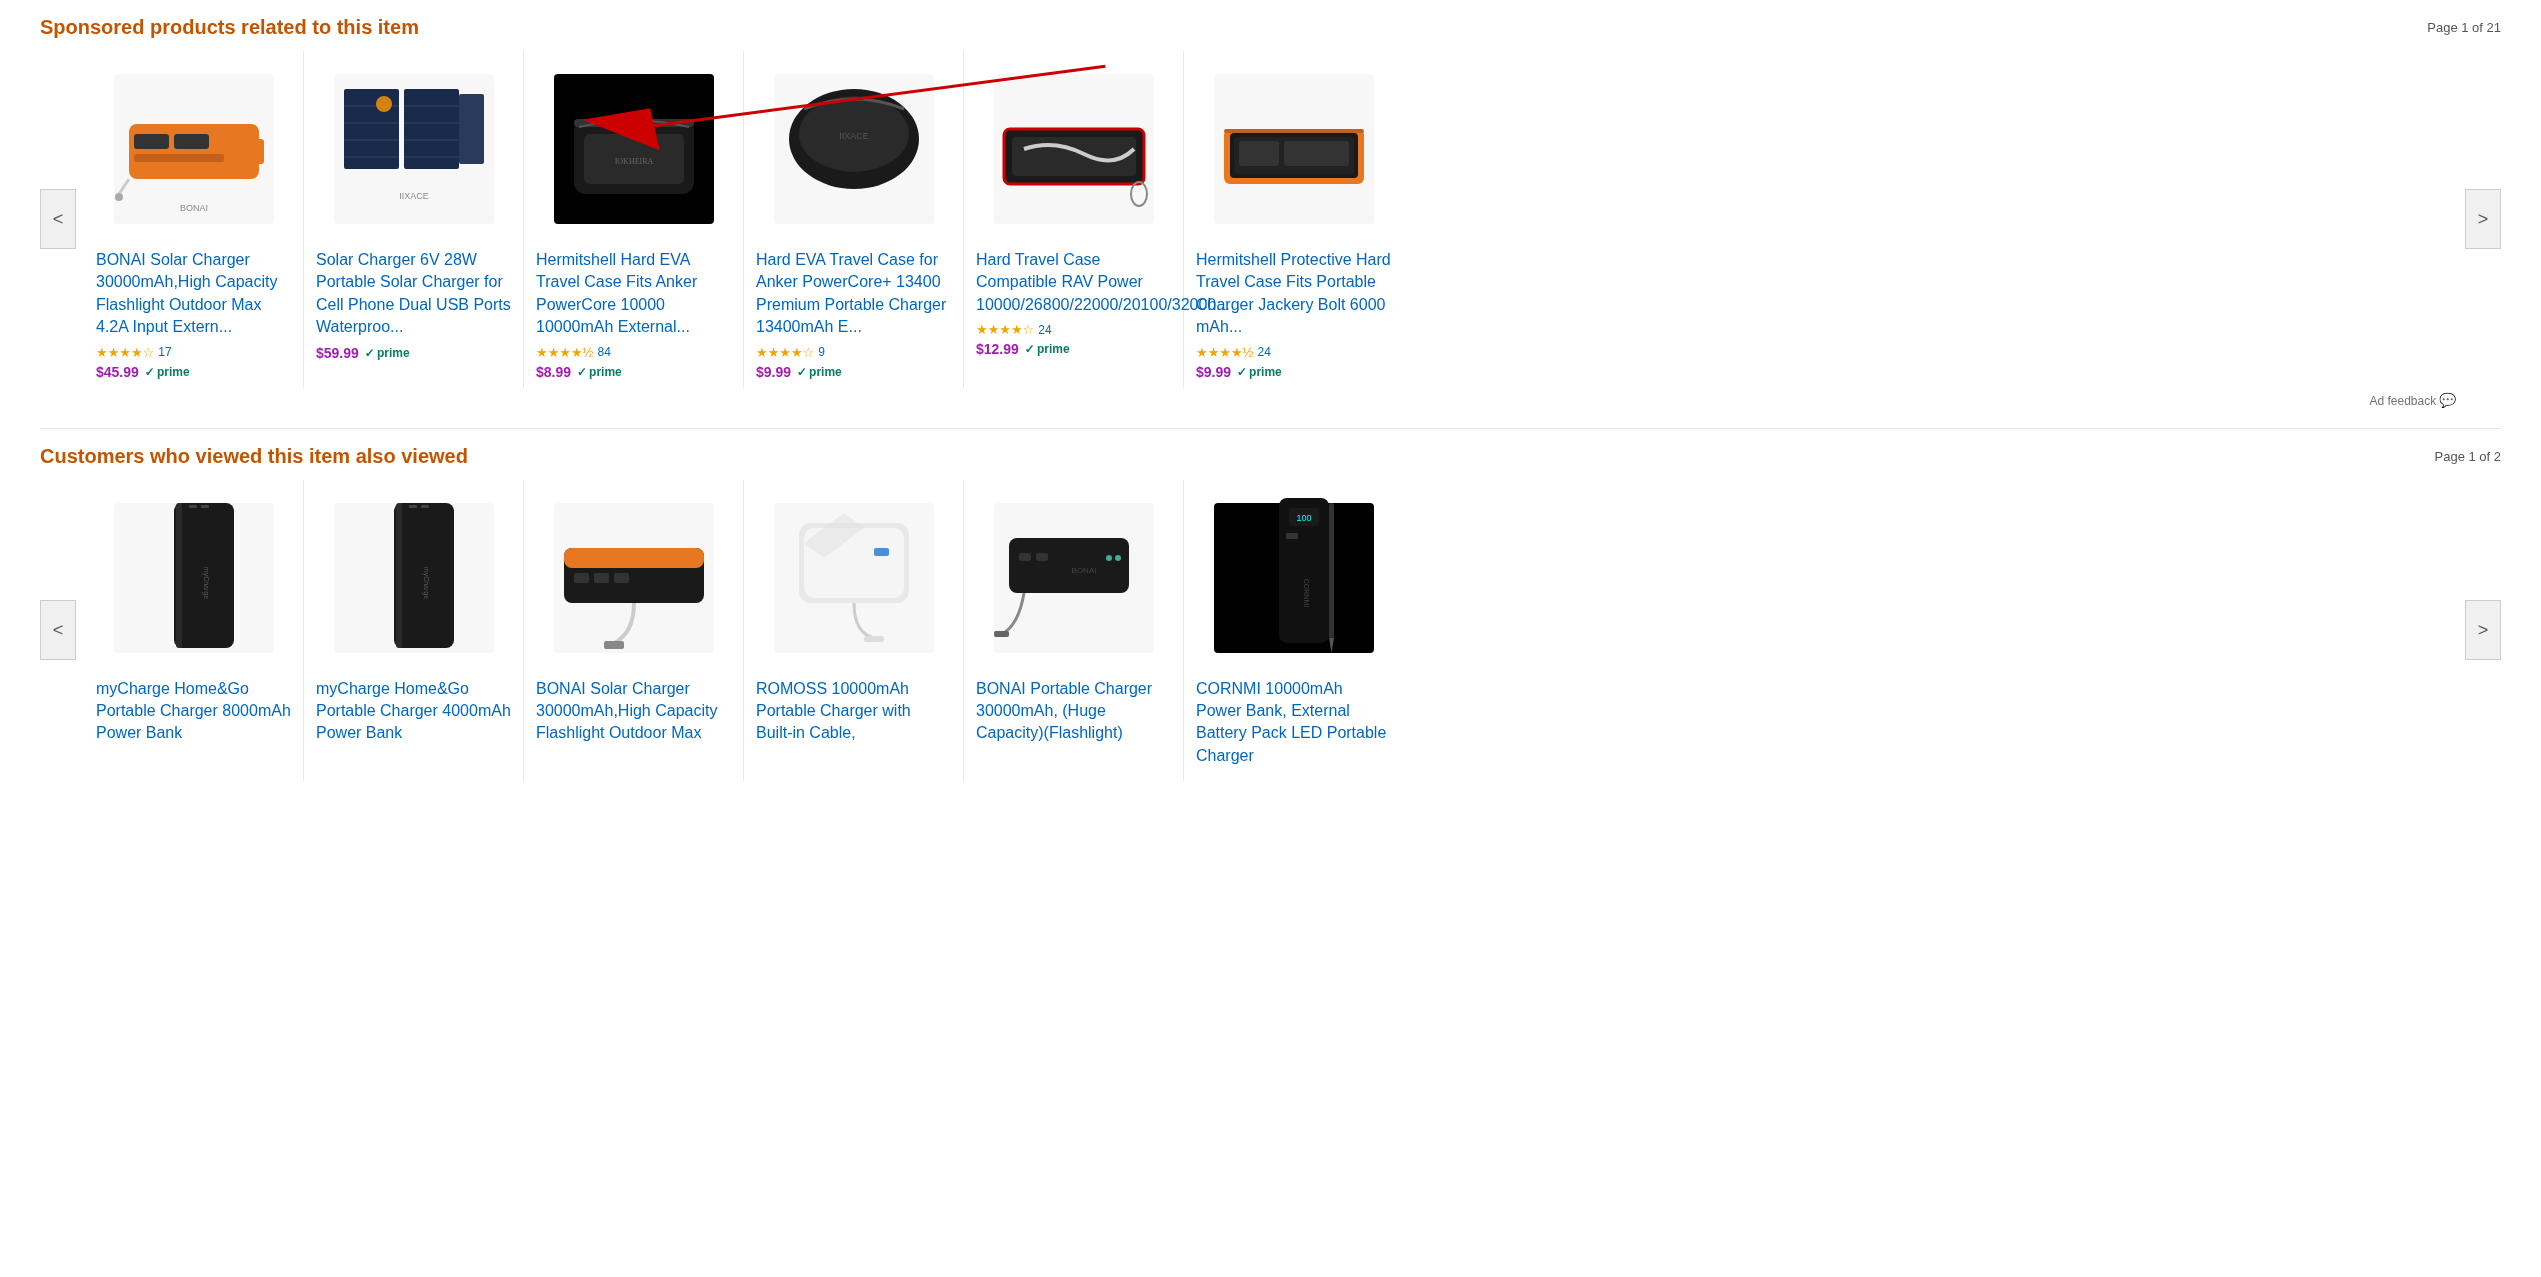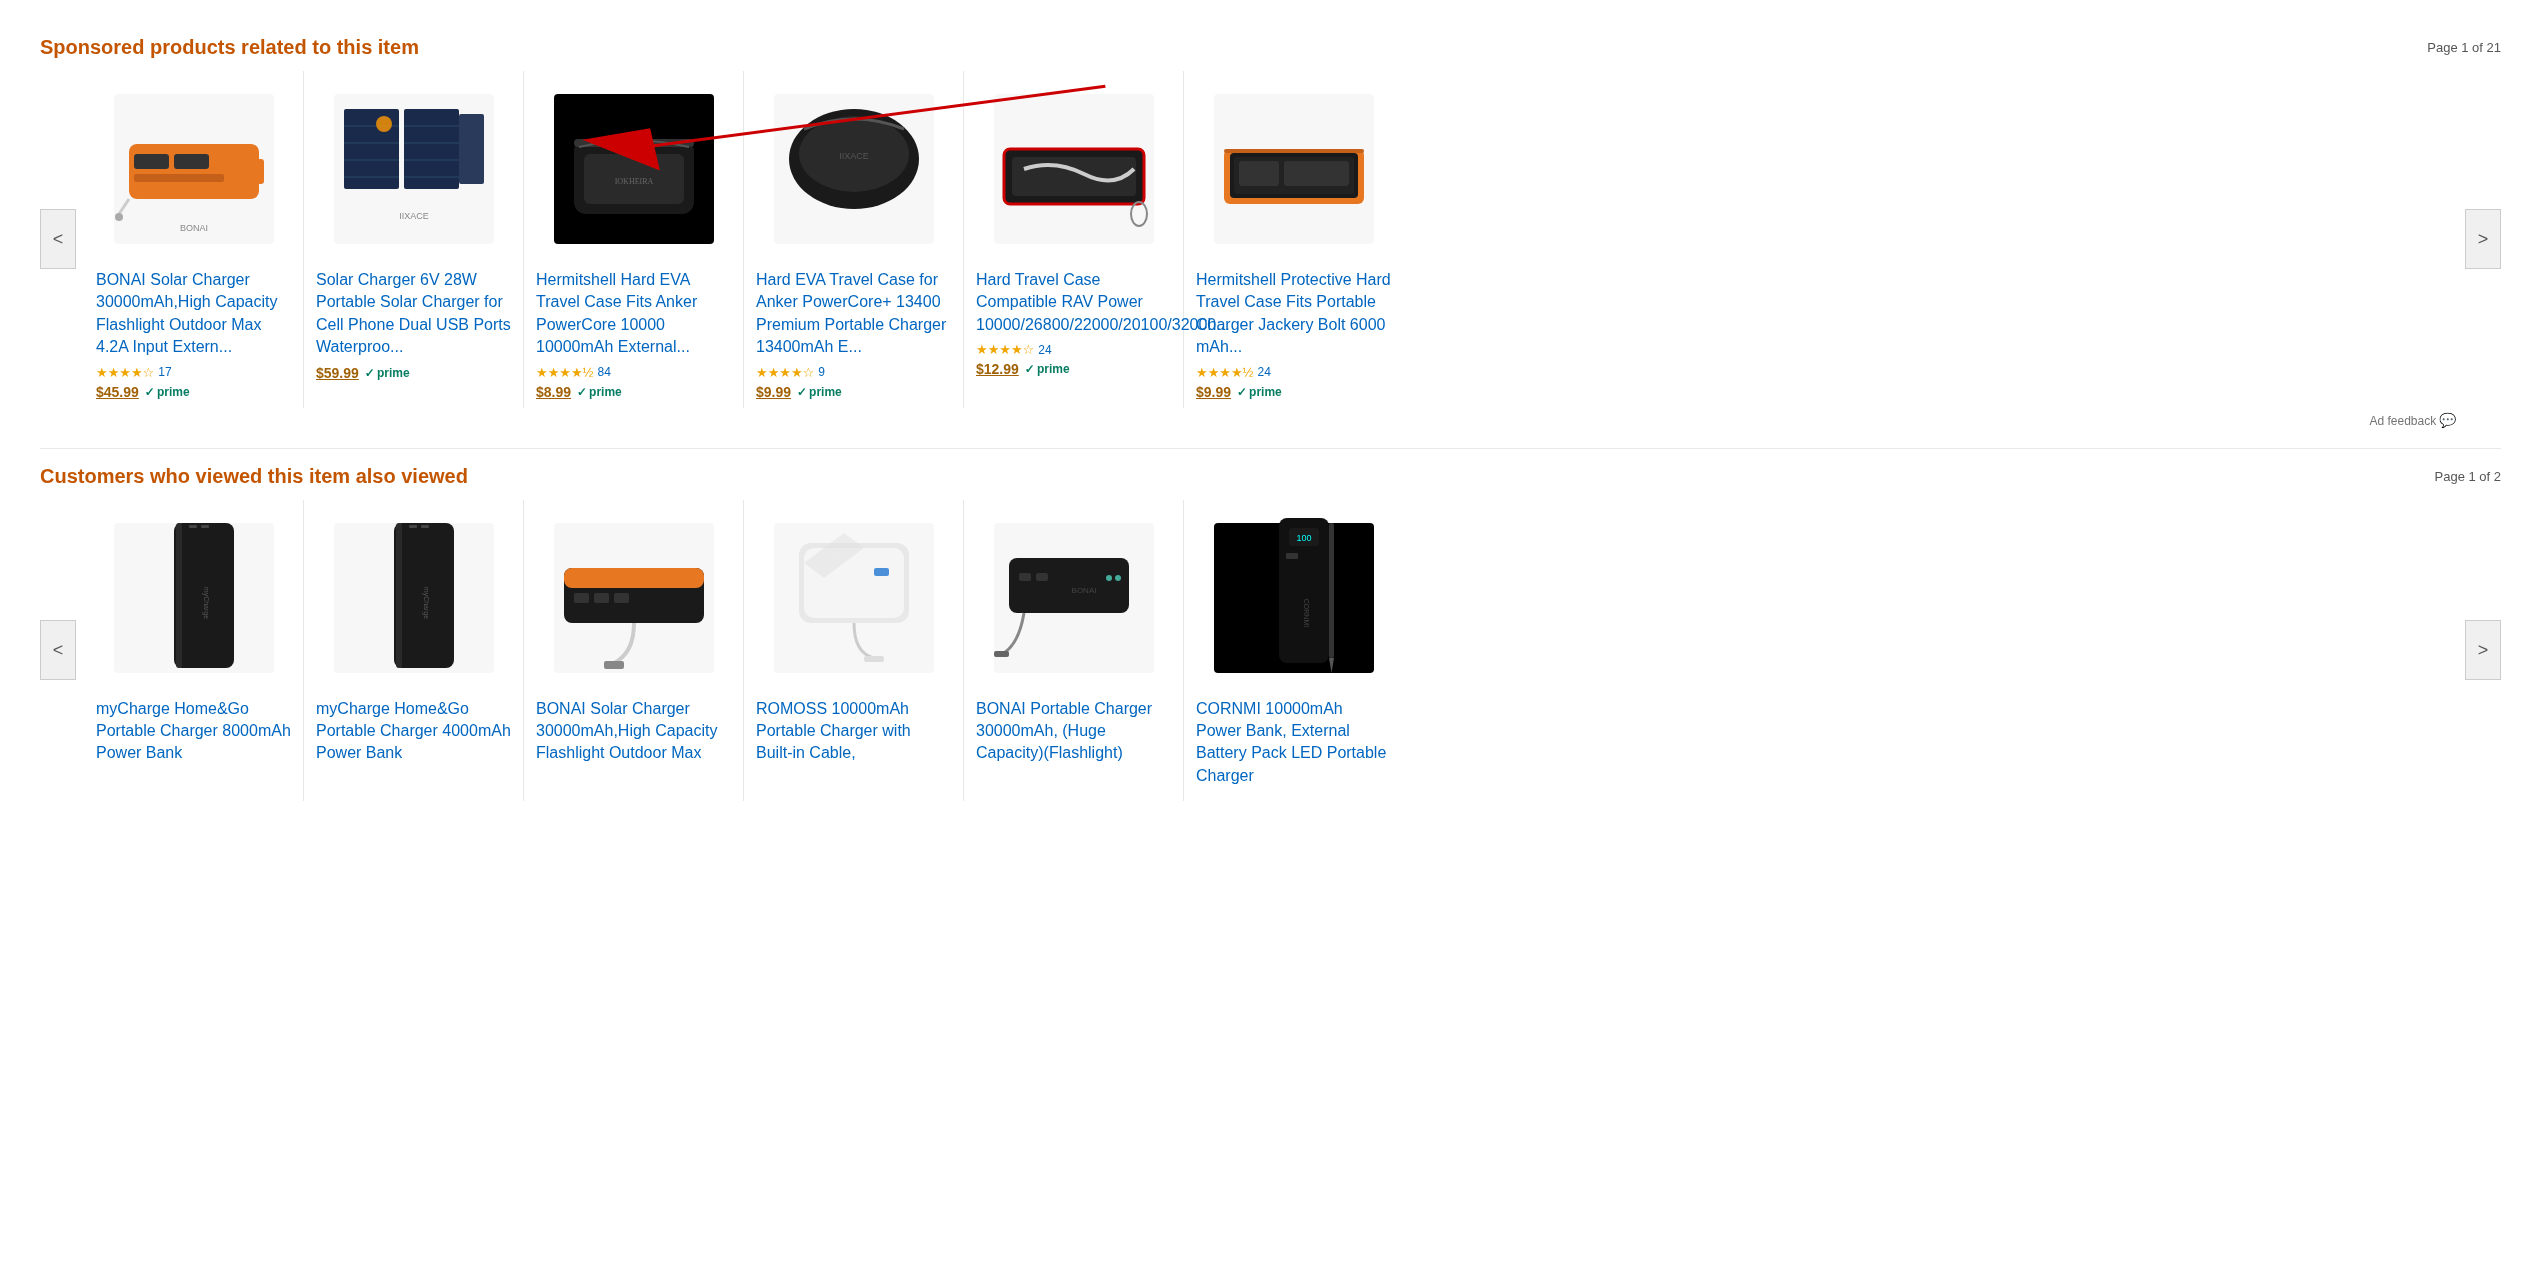--- a/index.html
+++ b/index.html
@@ -1,18 +1,18 @@
 <!DOCTYPE html>
 <html><head>
   <meta charset="utf-8">
   <style>
     * { box-sizing: border-box; margin: 0; padding: 0; }
     body { font-family: Arial, sans-serif; background: #fff; color: #333; font-size: 13px; }
 
-    .section { padding: 16px 40px; margin-top: 20px; }
+    .section { padding: 16px 40px; }
     .section-header { display: flex; justify-content: space-between; align-items: center; margin-bottom: 12px; }
     .section-title { color: #c45500; font-size: 20px; font-weight: bold; }
     .page-info { font-size: 13px; color: #555; }
 
     .carousel-wrapper { position: relative; }
     .nav-btn {
       position: absolute;
       top: 50%;
       transform: translateY(-50%);
       width: 36px;
@@ -54,21 +54,21 @@
       font-size: 16px;
       line-height: 1.4;
       margin-bottom: 6px;
       cursor: pointer;
     }
 
     .stars { color: #f0a500; font-size: 13px; display: inline-flex; align-items: center; gap: 2px; }
     .review-count { color: #0066c0; font-size: 12px; margin-left: 4px; }
 
     .price-row { margin-top: 4px; display: flex; align-items: center; gap: 6px; }
-    .price { color: #a16207; font-size: 14px; font-weight: bold; text-decoration: underline; }
+    .price { color: #a21caf; font-size: 14px; font-weight: bold; }
     .prime-badge { display: flex; align-items: center; gap: 2px; color: #067D62; font-size: 12px; font-weight: bold; }
     .prime-check { color: #067D62; }
 
     .divider { border: none; border-top: 1px solid #e8e8e8; margin: 0 40px; }
 
     .ad-feedback { text-align: right; padding: 4px 44px; color: #737373; font-size: 12px; cursor: pointer; }
 
     
     .img-placeholder {
       width: 160px;

